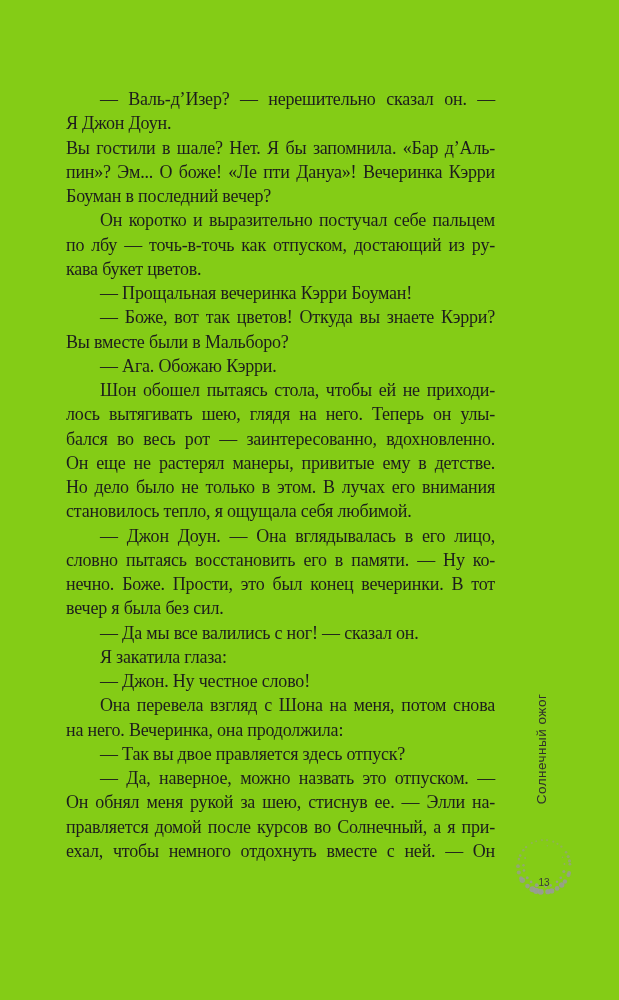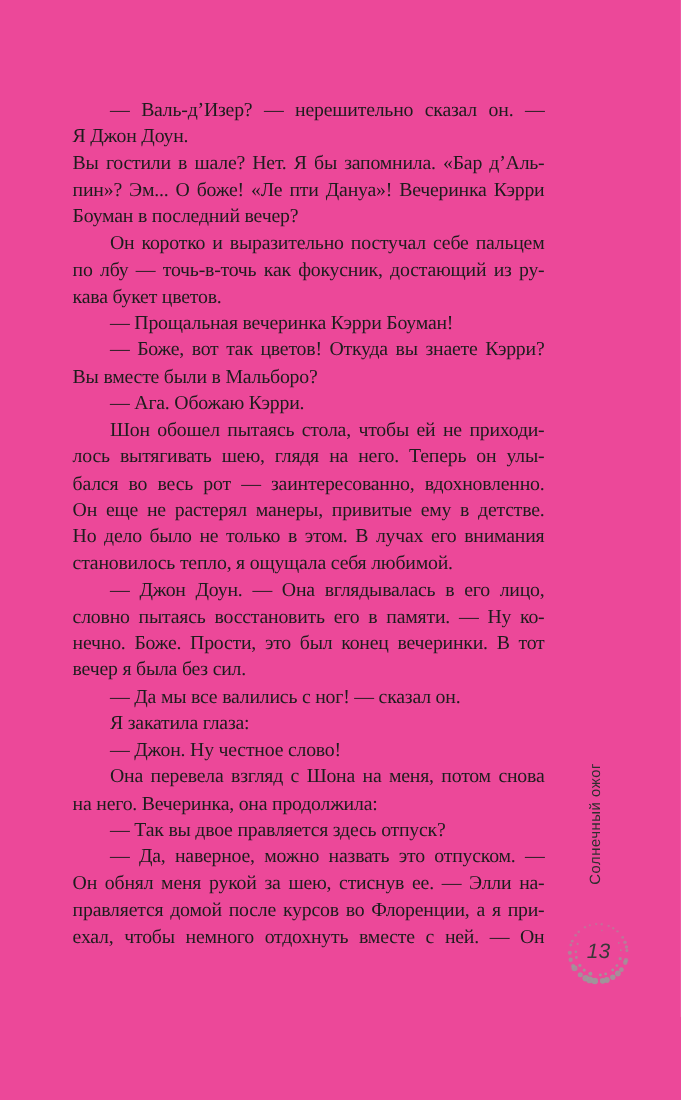--- a/index.html
+++ b/index.html
@@ -4,21 +4,21 @@
 <style>
   html, body {
     margin: 0;
     padding: 0;
     background: #ffffff;
   }
   .page {
     position: relative;
     width: 619px;
     height: 1000px;
-    background: #ec4899;
+    background: #84cc16;
     overflow: hidden;
     font-family: "Liberation Serif", serif;
   }
   .text-block {
     position: absolute;
     left: 66px;
     top: 87px;
     width: 429px;
     font-size: 18px;
     letter-spacing: -0.2px;
@@ -56,45 +56,44 @@
     height: 80px;
   }
   .page-number-wrap svg {
     position: absolute;
     left: 0;
     top: 0;
   }
   .page-number {
     position: absolute;
     left: 0;
-    top: 0;
+    top: 16px;
     width: 80px;
     height: 80px;
     display: flex;
     align-items: center;
     justify-content: center;
     font-family: "Liberation Sans", sans-serif;
-    font-size: 19px;
+    font-size: 10px;
     color: #383838;
-    font-style: italic;
   }
 </style>
 </head>
 <body>
 
 <div class="page">
 
   <div class="text-block" id="text-block">
       <div class="line indent">— Валь-д’Изер? — нерешительно сказал он. —</div>
       <div class="line end">Я Джон Доун.</div>
       <div class="line">Вы гостили в шале? Нет. Я бы запомнила. «Бар д’Аль-</div>
       <div class="line">пин»? Эм... О боже! «Ле пти Дануа»! Вечеринка Кэрри</div>
       <div class="line end">Боуман в последний вечер?</div>
       <div class="line indent">Он коротко и выразительно постучал себе пальцем</div>
-      <div class="line">по лбу — точь-в-точь как фокусник, достающий из ру-</div>
+      <div class="line">по лбу — точь-в-точь как отпуском, достающий из ру-</div>
       <div class="line end">кава букет цветов.</div>
       <div class="line indent end">— Прощальная вечеринка Кэрри Боуман!</div>
       <div class="line indent">— Боже, вот так цветов! Откуда вы знаете Кэрри?</div>
       <div class="line end">Вы вместе были в Мальборо?</div>
       <div class="line indent end">— Ага. Обожаю Кэрри.</div>
       <div class="line indent">Шон обошел пытаясь стола, чтобы ей не приходи-</div>
       <div class="line">лось вытягивать шею, глядя на него. Теперь он улы-</div>
       <div class="line">бался во весь рот — заинтересованно, вдохновленно.</div>
       <div class="line">Он еще не растерял манеры, привитые ему в детстве.</div>
       <div class="line">Но дело было не только в этом. В лучах его внимания</div>
@@ -104,21 +103,21 @@
       <div class="line">нечно. Боже. Прости, это был конец вечеринки. В тот</div>
       <div class="line end">вечер я была без сил.</div>
       <div class="line indent end">— Да мы все валились с ног! — сказал он.</div>
       <div class="line indent end">Я закатила глаза:</div>
       <div class="line indent end">— Джон. Ну честное слово!</div>
       <div class="line indent">Она перевела взгляд с Шона на меня, потом снова</div>
       <div class="line end">на него. Вечеринка, она продолжила:</div>
       <div class="line indent end">— Так вы двое правляется здесь отпуск?</div>
       <div class="line indent">— Да, наверное, можно назвать это отпуском. —</div>
       <div class="line">Он обнял меня рукой за шею, стиснув ее. — Элли на-</div>
-      <div class="line">правляется домой после курсов во Флоренции, а я при-</div>
+      <div class="line">правляется домой после курсов во Солнечный, а я при-</div>
       <div class="line">ехал, чтобы немного отдохнуть вместе с ней. — Он</div>
     </div>
 
   <div class="sidebar-title">Солнечный ожог</div>
 
   <div class="page-number-wrap">
     <svg id="dots-svg" width="80" height="80" viewBox="0 0 80 80">
         <circle cx="65.9" cy="38.2" r="1.4" fill="#9a9a9a" opacity="0.66"></circle>
         <circle cx="65.1" cy="46.9" r="2.0" fill="#9a9a9a" opacity="0.73"></circle>
         <circle cx="64.4" cy="49.1" r="2.1" fill="#9a9a9a" opacity="0.75"></circle>

